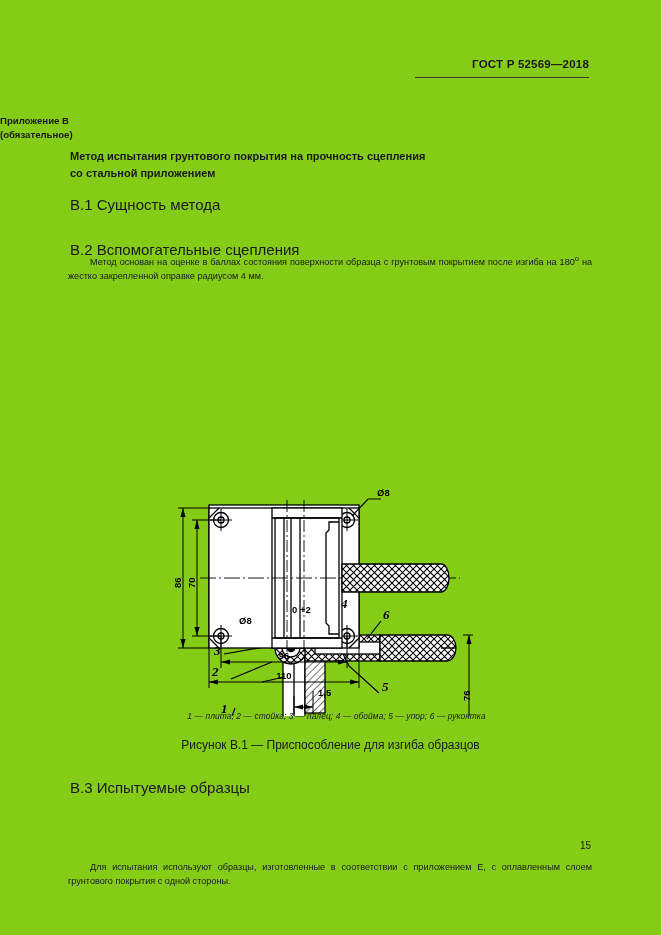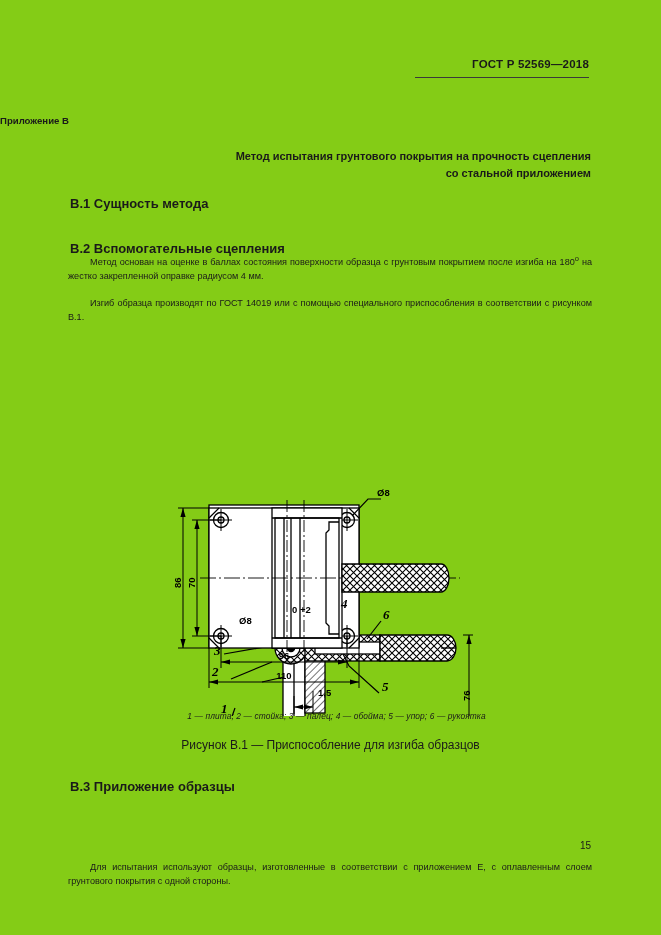--- a/index.html
+++ b/index.html
@@ -51,32 +51,32 @@
     font-size: 9.6px;
     font-weight: bold;
     line-height: 14px;
     margin-top: 24px;
   }
   .doc-title {
     position: absolute;
     left: 70px;
     right: 70px;
     top: 148px;
-    text-align: right;
+    text-align: left;
     font-size: 11px;
     font-weight: bold;
     line-height: 16.5px;
   }
 
   
   .sec-head {
     position: absolute;
     left: 70px;
-    font-size: 13px;
-    font-weight: bold;
+    font-size: 15px;
+    font-weight: normal;
     white-space: nowrap;
   }
   .para {
     position: absolute;
     left: 68px;
     width: 524px;
     font-size: 9.1px;
     line-height: 13.5px;
     text-align: justify;
     text-indent: 22px;
@@ -131,32 +131,32 @@
 </head>
 <body>
 
 <div class="page">
 
   <div class="header">ГОСТ Р 52569—2018</div>
   <div class="header-rule"></div>
 
   <div class="appendix">
     <div>Приложение В</div>
+    <div>(обязательное)</div>
   </div>
 
   <div class="doc-title">
     <div>Метод испытания грунтового покрытия на прочность сцепления</div>
     <div>со стальной приложением</div>
   </div>
 
   <div class="sec-head" id="sec-b1">В.1 Сущность метода</div>
   <div class="para" id="para-b1">Метод основан на оценке в баллах состояния поверхности образца с грунтовым покрытием после изгиба на 180<sup class="deg">o</sup> на жестко закрепленной оправке радиусом 4 мм.</div>
 
   <div class="sec-head" id="sec-b2">В.2 Вспомогательные сцепления</div>
-  <div class="para" id="para-b2">Изгиб образца производят по ГОСТ 14019 или с помощью специального приспособления в соответствии с рисунком В.1.</div>
 
   <div class="figure">
     <svg width="661" height="420" viewBox="0 0 661 420" xmlns="http://www.w3.org/2000/svg">
       <defs>
         <pattern id="knurl" width="7" height="7" patternUnits="userSpaceOnUse">
           <rect width="7" height="7" fill="#fff"></rect>
           <path d="M0 0 L7 7 M7 0 L0 7" stroke="#000" stroke-width="1.1"></path>
         </pattern>
         <pattern id="hatch" width="5" height="5" patternUnits="userSpaceOnUse" patternTransform="rotate(45)">
           <rect width="5" height="5" fill="#fff"></rect>
@@ -319,17 +319,17 @@
         <text x="0" y="0" transform="translate(195,292) rotate(-90)">70</text>
         <text x="284" y="363" text-anchor="middle">96</text>
         <text x="284" y="383" text-anchor="middle">110</text>
       </g>
     </svg>
   </div>
 
   <div class="legend">1 —  плита; 2 —  стойка; 3 —  палец; 4 —  обойма; 5 —  упор; 6 —  рукоятка</div>
   <div class="fig-caption">Рисунок В.1 — Приспособление для изгиба образцов</div>
 
-  <div class="sec-head" id="sec-b3">В.3 Приложение образцы</div>
+  <div class="sec-head" id="sec-b3">В.3 Испытуемые образцы</div>
   <div class="para" id="para-b3">Для испытания используют образцы, изготовленные в соответствии с приложением Е, с оплавленным слоем грунтового покрытия с одной стороны.</div>
 
   <div class="page-num">15</div>
 </div>
 
 </body></html>

